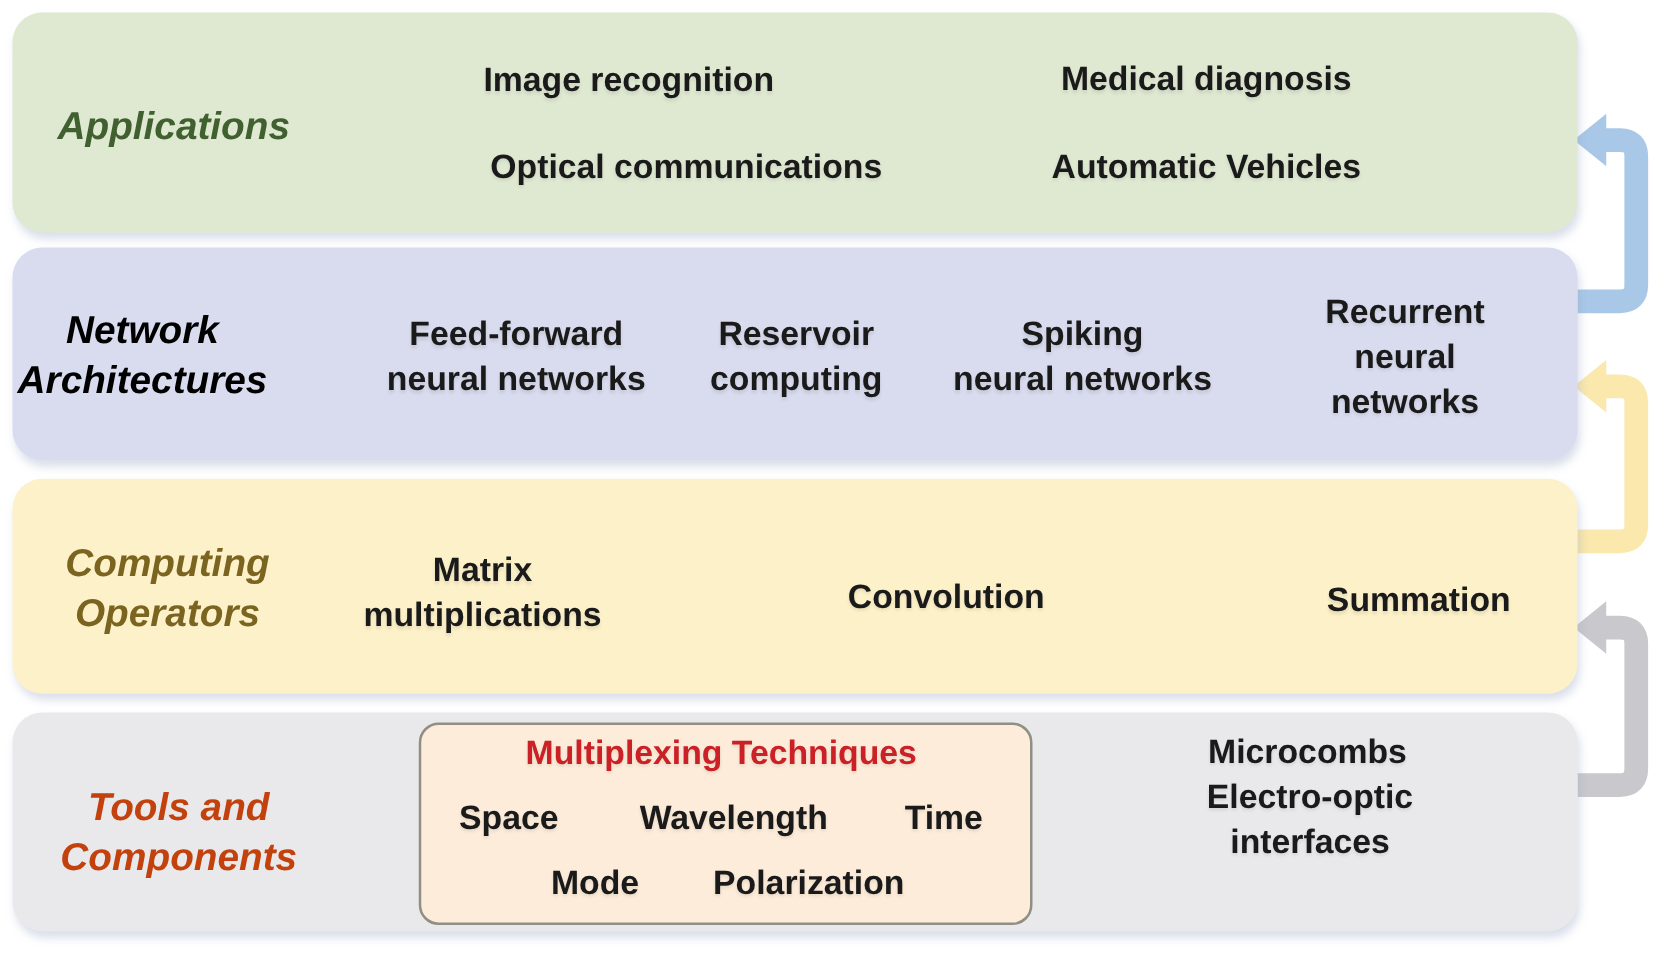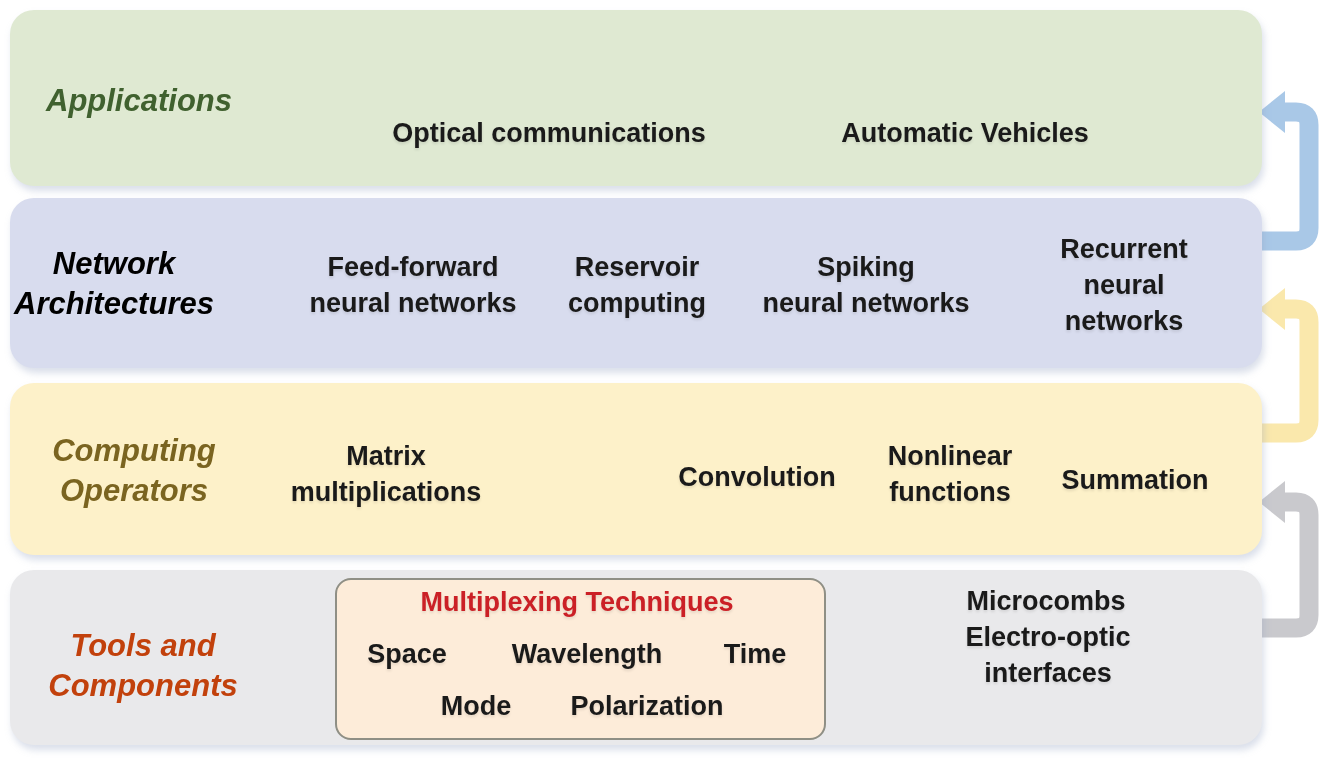--- a/index.html
+++ b/index.html
@@ -56,37 +56,37 @@
   <div class="content" style="color: rgb(26, 26, 26);">
 
     <div class="blabel" style="left: 139px; top: 101px; color: rgb(64, 97, 47);">Applications</div>
     <div class="blabel" style="left: 114px; top: 284px; color: #000000;">Network
 Architectures</div>
     <div class="blabel" style="left: 134px; top: 471px; color: rgb(122, 100, 32);">Computing
 Operators</div>
     <div class="blabel" style="left: 143px; top: 666px; color: #c2410c;">Tools and
 Components</div>
 
+    <div class="item" style="left:503px;top:64px">Image recognition</div>
+    <div class="item" style="left:965px;top:63px">Medical diagnosis</div>
     <div class="item" style="left:549px;top:133px">Optical communications</div>
     <div class="item" style="left:965px;top:133px">Automatic Vehicles</div>
 
     <div class="item" style="left:413px;top:285px">Feed-forward
 neural networks</div>
     <div class="item" style="left:637px;top:285px">Reservoir
 computing</div>
     <div class="item" style="left:866px;top:285px">Spiking
 neural networks</div>
     <div class="item" style="left:1124px;top:285px">Recurrent
 neural networks</div>
 
     <div class="item" style="left:386px;top:474px">Matrix
 multiplications</div>
     <div class="item" style="left:757px;top:477px">Convolution</div>
-    <div class="item" style="left:950px;top:474px">Nonlinear
-functions</div>
     <div class="item" style="left:1135px;top:480px">Summation</div>
 
     <div class="item mbox-title" style="left: 577px; top: 602px; color: rgb(203, 32, 38);">Multiplexing Techniques</div>
     <div class="item" style="left:407px;top:654px">Space</div>
     <div class="item" style="left:587px;top:654px">Wavelength</div>
     <div class="item" style="left:755px;top:654px">Time</div>
     <div class="item" style="left:476px;top:706px">Mode</div>
     <div class="item" style="left:647px;top:706px">Polarization</div>
 
     <div class="item" style="left:1046px;top:601px">Microcombs</div>

